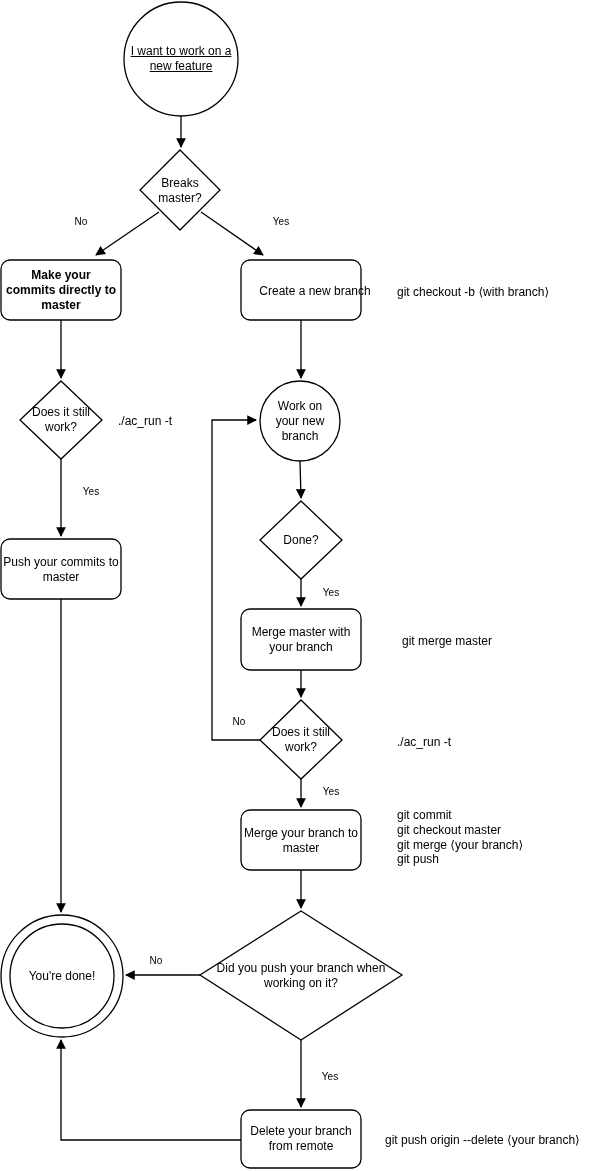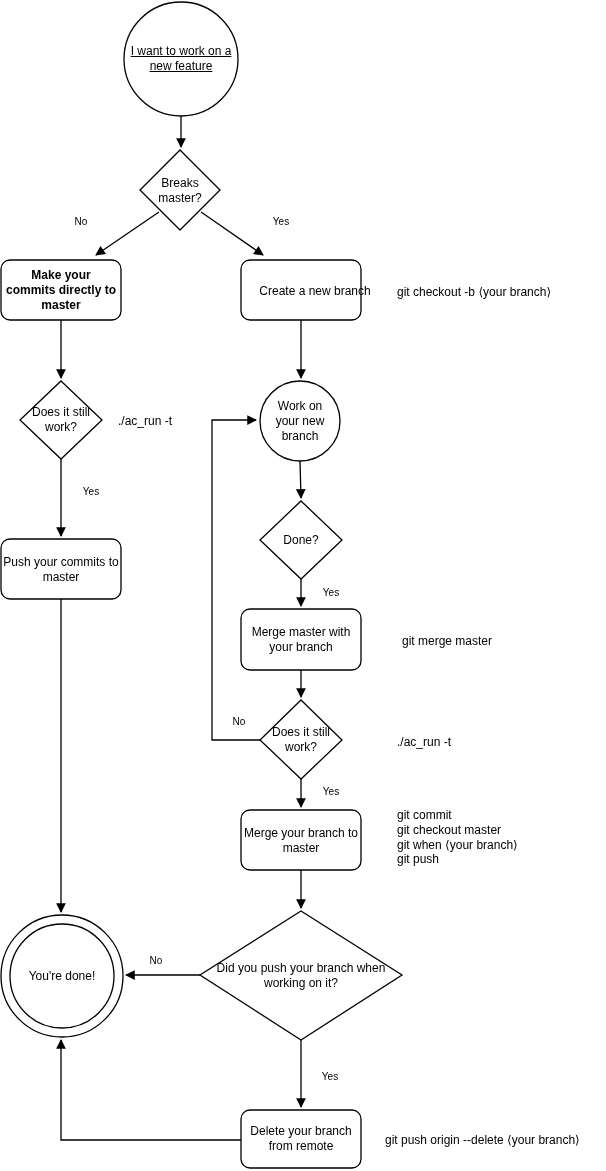--- a/index.html
+++ b/index.html
@@ -111,23 +111,23 @@
 
   <div class="edge-label" style="left:81px;  top:221px;">No</div>
   <div class="edge-label" style="left:281px; top:221px;">Yes</div>
   <div class="edge-label" style="left:91px;  top:491px;">Yes</div>
   <div class="edge-label" style="left:331px; top:592px;">Yes</div>
   <div class="edge-label" style="left:239px; top:721px;">No</div>
   <div class="edge-label" style="left:331px; top:791px;">Yes</div>
   <div class="edge-label" style="left:156px; top:960px;">No</div>
   <div class="edge-label" style="left:330px; top:1076px;">Yes</div>
 
-  <div class="annotation" style="left:397px; top:292px;">git checkout -b ⟨your branch⟩</div>
+  <div class="annotation" style="left:397px; top:292px;">git checkout -b ⟨with branch⟩</div>
   <div class="annotation" style="left:118px; top:421px;">./ac_run -t</div>
   <div class="annotation" style="left:402px; top:641px;text-align:center;">git merge master</div>
   <div class="annotation" style="left:397px; top:742px;">./ac_run -t</div>
   <div class="annotation" style="left:397px; top:815px;">git commit</div>
   <div class="annotation" style="left:397px; top:830px;">git checkout master</div>
-  <div class="annotation" style="left:397px; top:845px;">git when ⟨your branch⟩</div>
+  <div class="annotation" style="left:397px; top:845px;">git merge ⟨your branch⟩</div>
   <div class="annotation" style="left:397px; top:859px;">git push</div>
   <div class="annotation" style="left:385px; top:1140px;">git push origin --delete ⟨your branch⟩</div>
 
 </div>
 
 </body></html>

